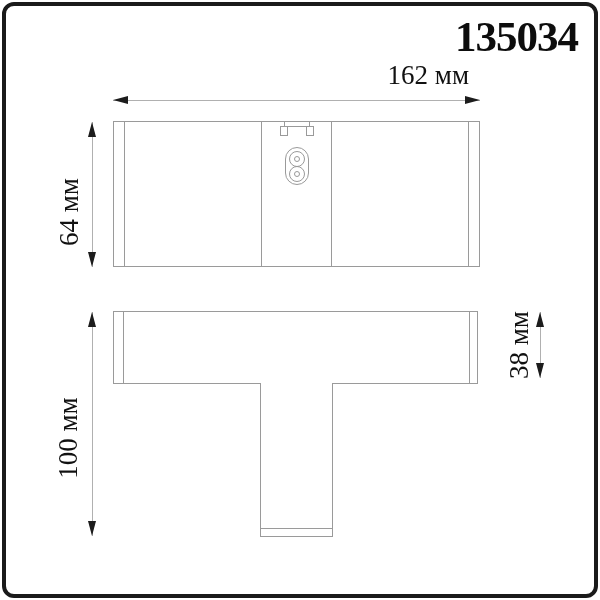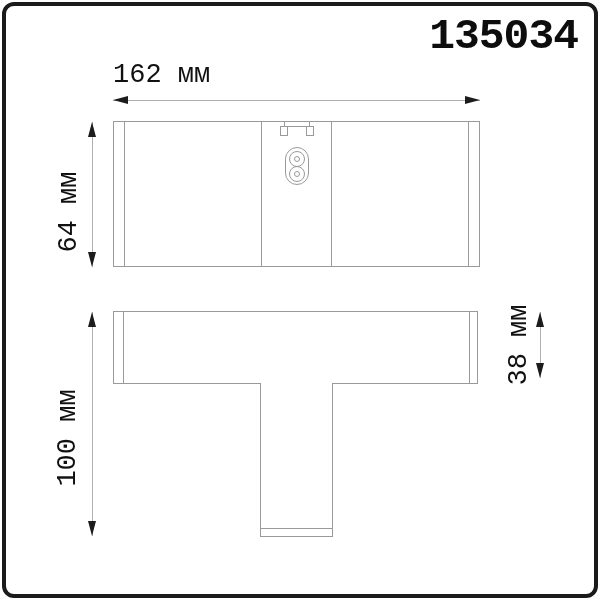--- a/index.html
+++ b/index.html
@@ -6,21 +6,21 @@
     --frame-border:#1a1a1a;
     --shape-line:#9a9a9a;
     --dim-line:#b0b0b0;
     --arrow:#1c1c1c;
     --text:#111111;
     --bg:#ffffff;
   }
   html,body{margin:0;padding:0;background:#fff;}
   #canvas{
     position:relative;width:600px;height:600px;background:var(--bg);
-    font-family:Liberation Mono, monospace;overflow:hidden;
+    font-family:Liberation Serif, serif;overflow:hidden;
   }
   .frame{
     position:absolute;inset:2px;border:4px solid var(--frame-border);
     border-radius:12px;pointer-events:none;
   }
   .product-id{
     position:absolute;top:12px;right:22px;
     font-size:43px;font-weight:700;letter-spacing:-1px;color:#0d0d0d;
   }
   .sline{position:absolute;background:var(--shape-line);}
@@ -65,21 +65,21 @@
     </div>
 
     <div>
       <div class="rect" style="left:285px;top:147px;width:24px;height:38px;border-width:1.5px;border-radius:12px;"></div>
       <div class="circle" style="left:289px;top:151px;width:16px;height:16px;"></div>
       <div class="circle" style="left:289px;top:166px;width:16px;height:16px;"></div>
       <div class="circle" style="left:294px;top:156px;width:6px;height:6px;"></div>
       <div class="circle" style="left:294px;top:171px;width:6px;height:6px;"></div>
     </div>
 
-    <div class="dimlabel" style="left:113px;top:60px;width:367px;text-align:left;">162 мм</div>
+    <div class="dimlabel" style="left:102px;top:60px;width:367px;text-align:right;">162 мм</div>
     <div class="dline" style="left:113px;top:100px;width:367px;height:1px;"></div>
     <div class="ah ah-left" style="left:113px;top:96px;"></div>
     <div class="ah ah-right" style="left:465px;top:96px;"></div>
 
     <div class="dimlabel rot" style="left:69px;top:212px;">64 мм</div>
     <div class="dline" style="left:92px;top:122px;width:1px;height:145px;"></div>
     <div class="ah ah-up" style="left:88px;top:122px;"></div>
     <div class="ah ah-down" style="left:88px;top:252px;"></div>
   </div>
 

